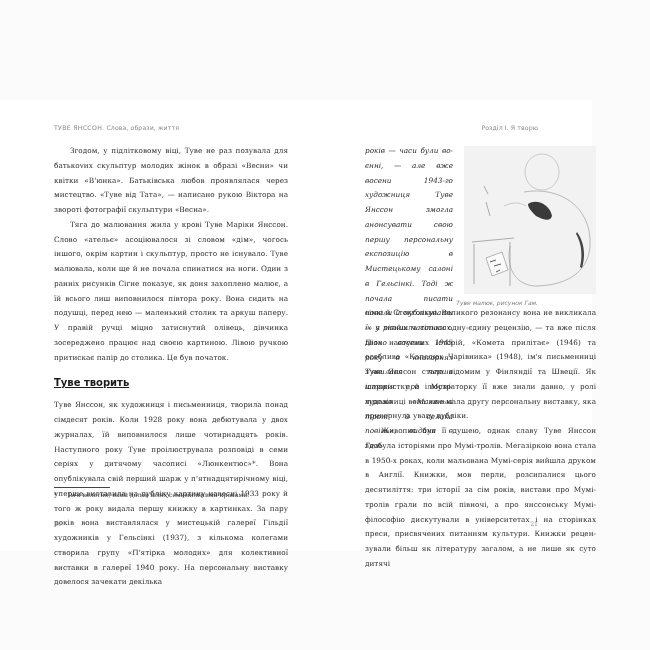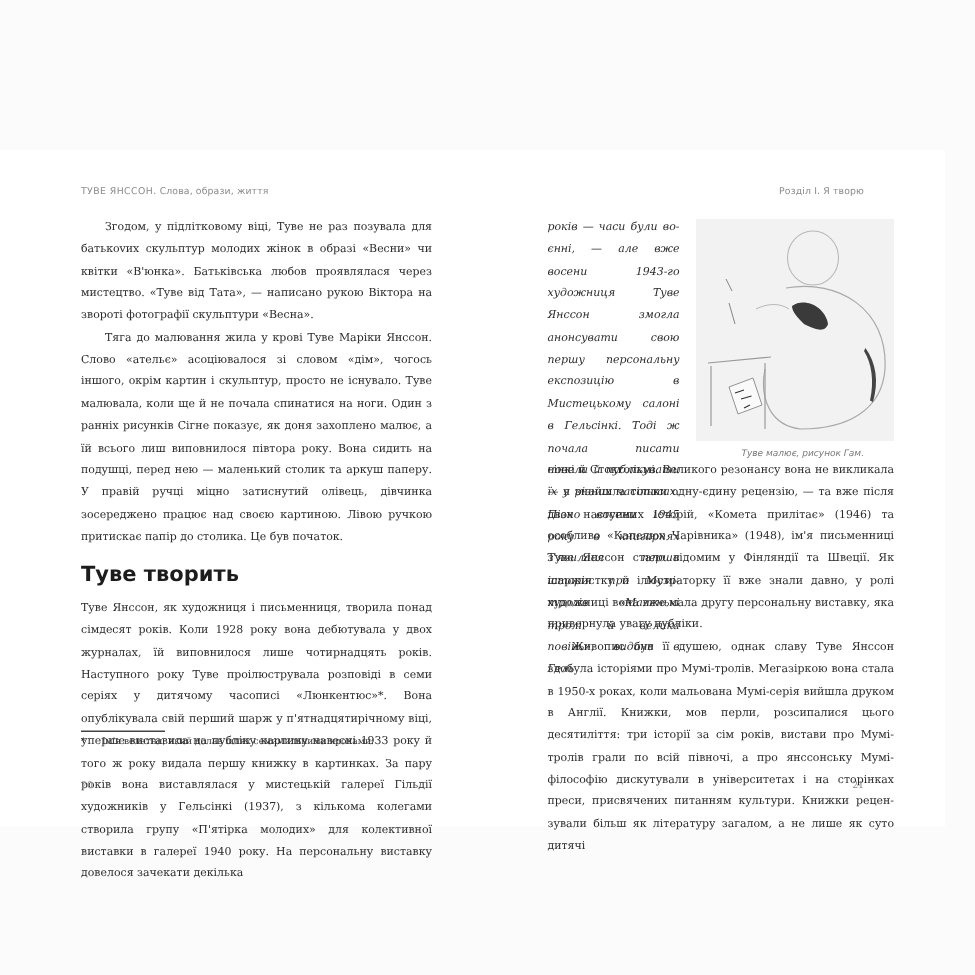--- a/index.html
+++ b/index.html
@@ -14,21 +14,20 @@
       overflow: hidden;
       font-family: "DejaVu Serif", serif;
     }
     .spread {
       position: absolute;
       left: 0;
       top: 100px;
       width: 592px;
       height: 451px;
       background: #ffffff;
-      padding-left: 38px;
     }
     .running-head {
       position: absolute;
       top: 24px;
       font-family: "DejaVu Sans", sans-serif;
       font-size: 6.2px;
       color: #8a8a8a;
       letter-spacing: 0.1px;
       white-space: nowrap;
     }
@@ -51,24 +50,25 @@
       text-indent: 16px;
     }
     .left-col {
       left: 54px;
       top: 44px;
       width: 234px;
     }
     .section-heading {
       font-family: "DejaVu Sans", sans-serif;
       font-weight: bold;
-      font-size: 14px;
+      font-size: 10px;
       color: #1c1c1c;
       margin: 11px 0 8px 0 !important;
       line-height: 14px;
+      text-decoration: underline;
     }
     .footnote-rule {
       position: absolute;
       left: 54px;
       top: 387px;
       width: 56px;
       height: 0;
       border-top: 0.8px solid #444;
     }
     .footnote {

